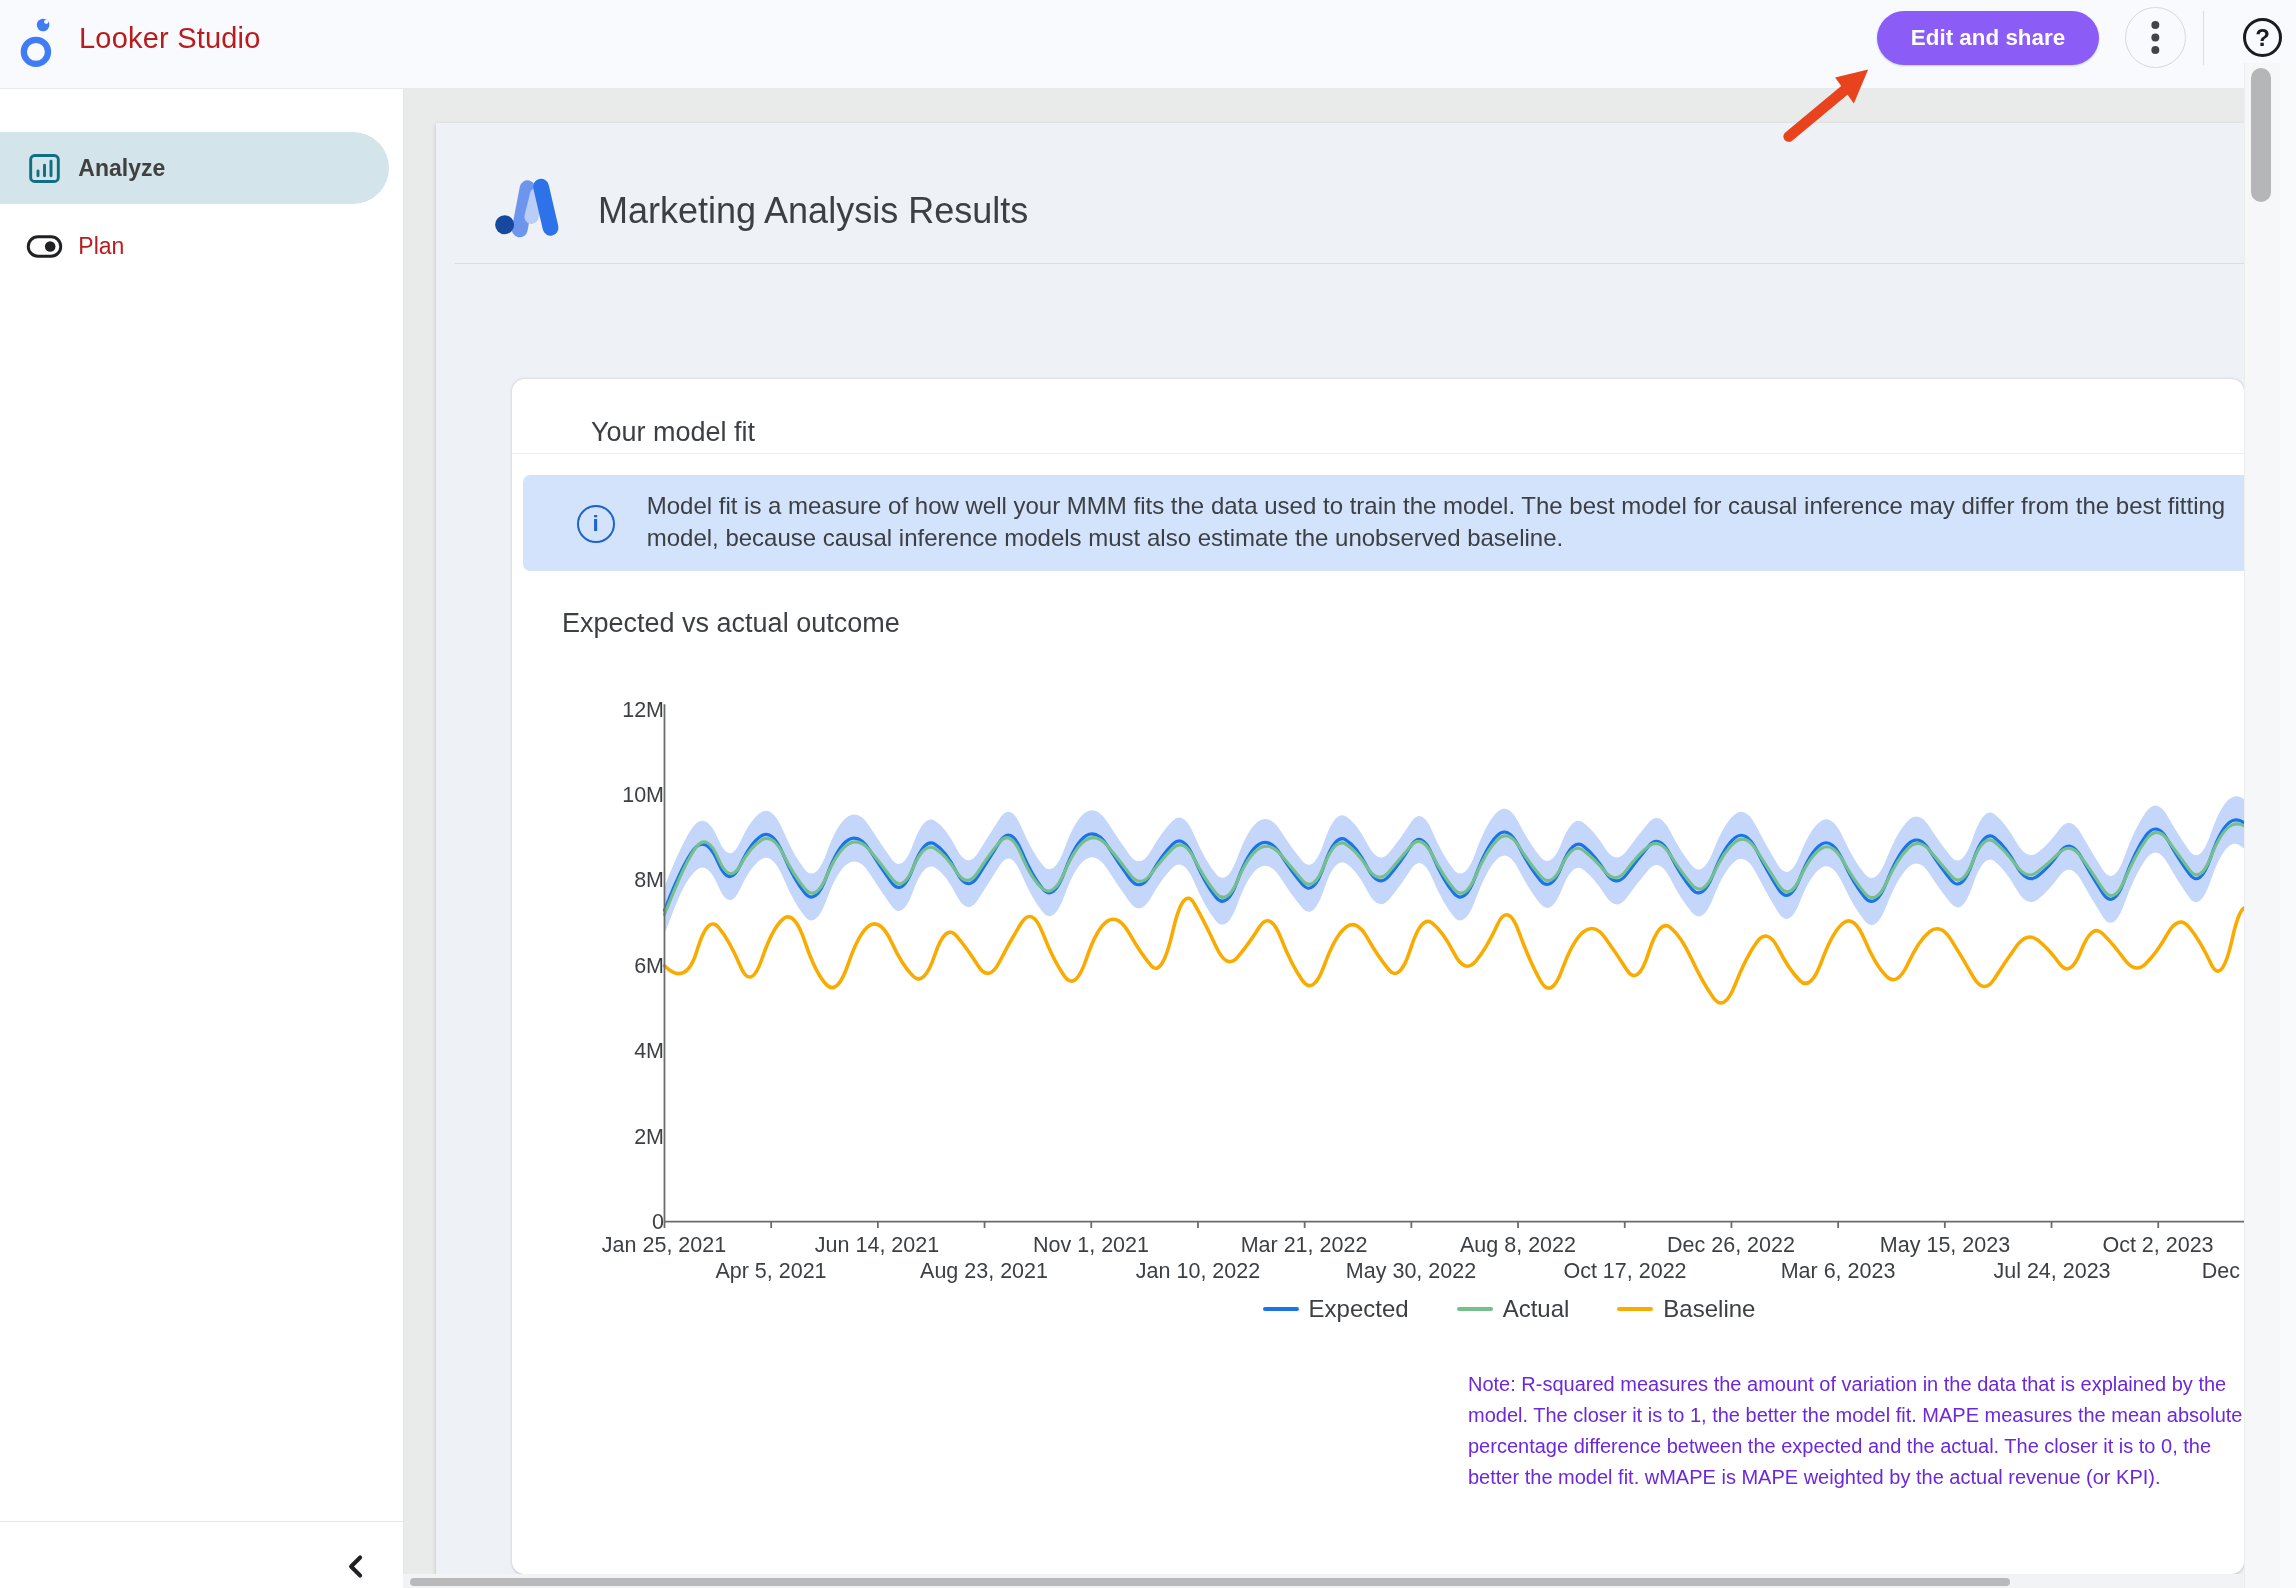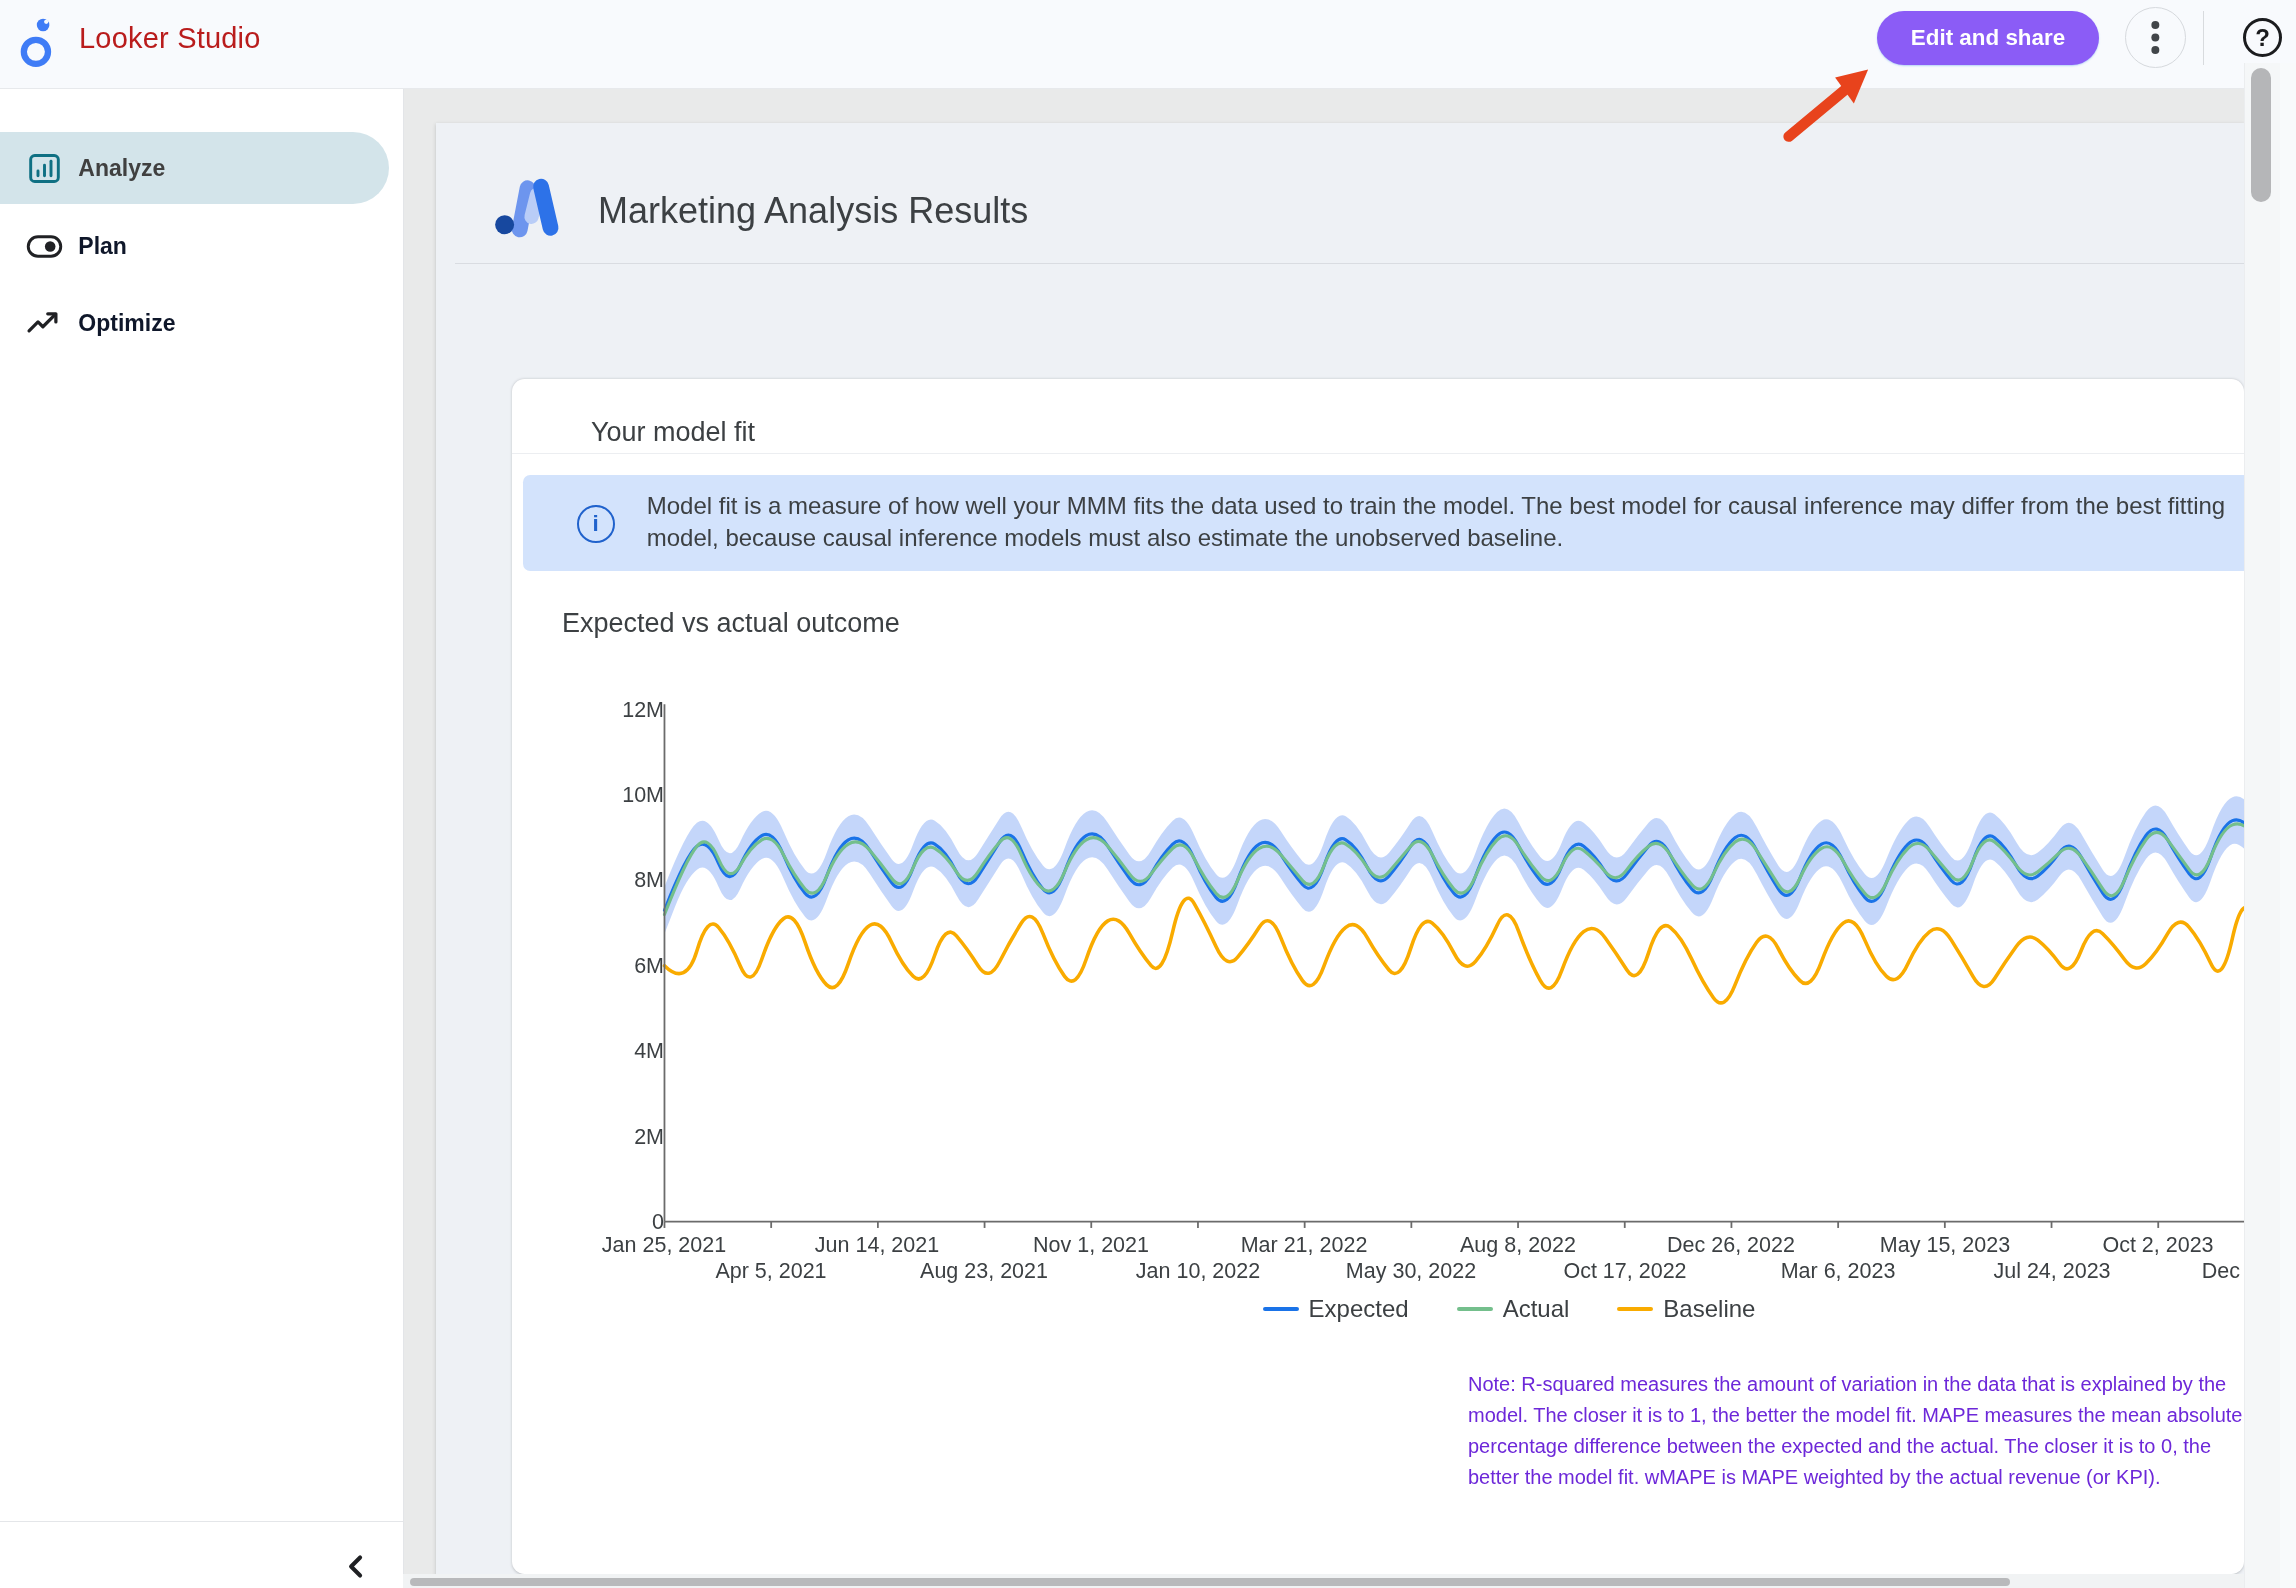--- a/index.html
+++ b/index.html
@@ -19,21 +19,21 @@
     display:flex;align-items:center;justify-content:center;cursor:pointer;}
   .hdr-divider{left:2203px;top:10.7px;width:0.9px;height:54px;background:#d8dbde;}
   #help-btn{left:2243px;top:18px;width:39px;height:39px;border-radius:50%;border:3.6px solid #1b1c1e;background:transparent;
     display:flex;align-items:center;justify-content:center;cursor:pointer;
     font-size:24px;font-weight:700;color:#1b1c1e;line-height:1;}
   
   #sidebar{left:0;top:88px;width:403px;height:1501px;background:#fff;border-right:0.9px solid #e3e5e8;z-index:4;}
   .nav-pill{left:0;top:44px;width:389px;height:72px;background:#d3e4ea;border-radius:0 36px 36px 0;}
   .nav-row{left:0;width:403px;height:72px;display:flex;align-items:center;cursor:pointer;}
   .nav-row .nav-icon{margin-left:25px;width:39px;height:39px;flex:0 0 39px;display:flex;align-items:center;justify-content:center;}
-  .nav-row .nav-label{margin-left:14.3px;font-size:23px;font-weight:700;color:#0f172a;}
+  .nav-row .nav-label{margin-left:14.3px;font-size:23px;font-weight:400;color:#b91c1c;}
   .nav-row.active .nav-label{color:#404040;font-weight:700;}
   .nav-row.active .nav-icon{color:#0f7083;}
   .nav-row .nav-icon{color:#202124;}
   #sidebar-footer-divider{left:0;top:1433px;width:403px;height:0.9px;background:#e4e6e9;}
   #collapse-btn{left:331px;top:1453px;width:50px;height:50px;display:flex;align-items:center;justify-content:center;cursor:pointer;background:transparent;border:none;}
   
   #panel{left:436px;top:123px;width:1808px;height:1466px;background:#eef1f5;box-shadow:0 0.9px 3.6px rgba(60,64,67,.25);}
   #report-title{left:598px;top:190px;font-size:36px;color:#3c4043;z-index:2;}
   #report-logo{left:488px;top:163px;z-index:2;}
   #title-divider{left:455px;top:263px;width:1789px;height:0.9px;background:#d9dce1;z-index:2;}
@@ -125,29 +125,20 @@
   <div class="nav-row abs" style="top:122px;">
     <span class="nav-icon">
       <svg width="39" height="39" viewBox="0 0 48 48" fill="none" stroke="currentColor" stroke-width="3.6">
         <rect x="4" y="12" width="40" height="24" rx="12"></rect>
         <circle cx="31" cy="24" r="6.5" fill="currentColor" stroke="none"></circle>
       </svg>
     </span>
     <span class="nav-label">Plan</span>
   </div>
 
-  <div class="nav-row abs" style="top:199px;">
-    <span class="nav-icon">
-      <svg width="39" height="39" viewBox="0 0 48 48" fill="none" stroke="currentColor" stroke-width="4" stroke-linecap="round" stroke-linejoin="round">
-        <polyline points="5,33 16,22 22,28 37,13"></polyline>
-        <polyline points="28,12 38,12 38,22"></polyline>
-      </svg>
-    </span>
-    <span class="nav-label">Optimize</span>
-  </div>
 
   <div id="sidebar-footer-divider" class="abs"></div>
   <button id="collapse-btn" class="abs">
     <svg width="27" height="27" viewBox="0 0 30 30" fill="none" stroke="#1f2023" stroke-width="4.5" stroke-linecap="round" stroke-linejoin="round">
       <polyline points="19,5 9,15 19,25"></polyline>
     </svg>
   </button>
 </div>
 
 <div id="panel" class="abs"></div>

